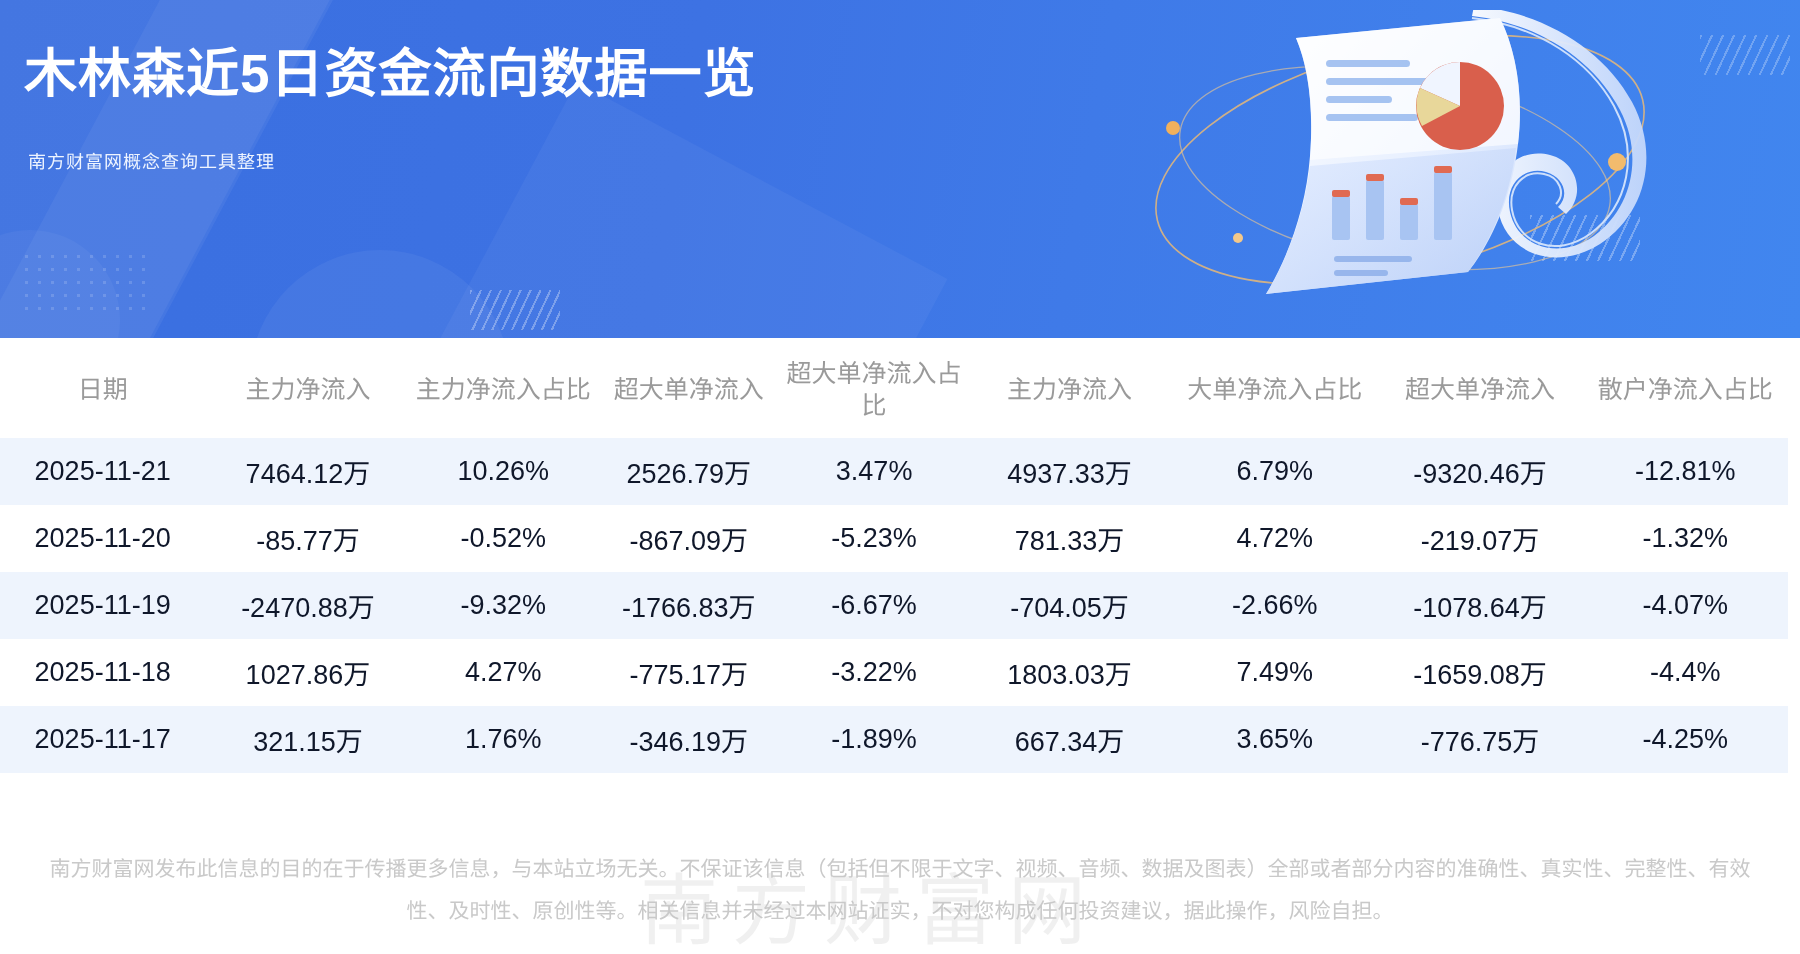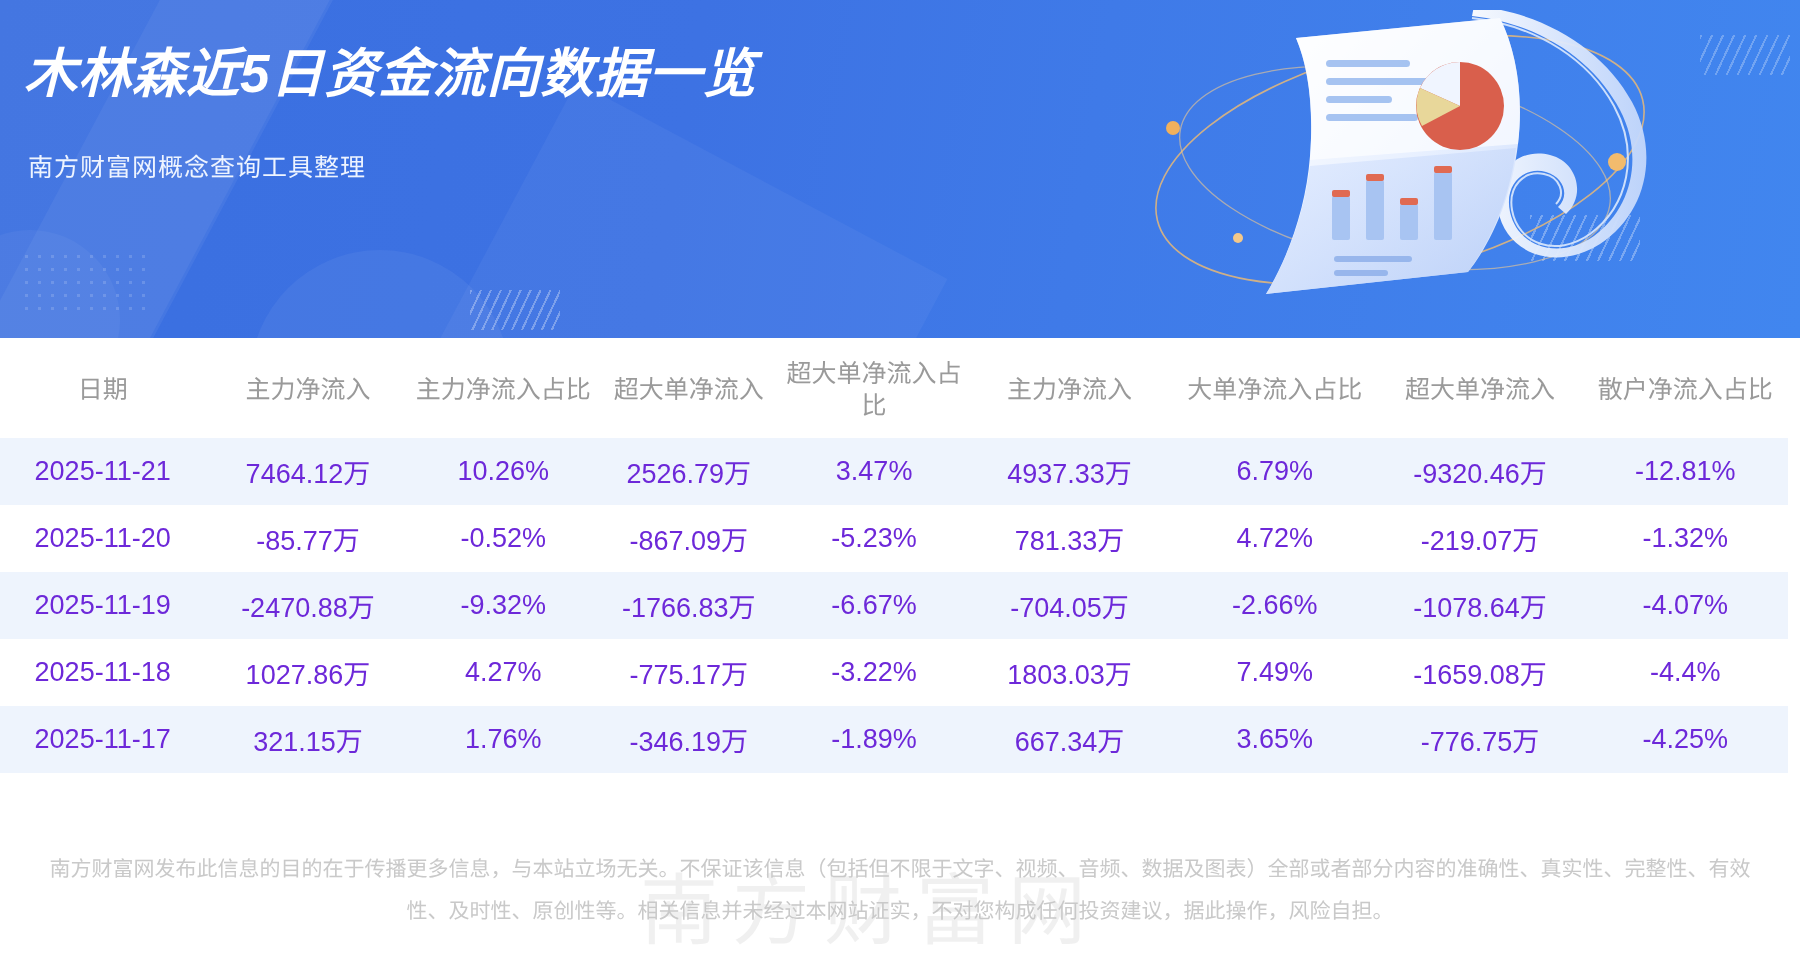--- a/index.html
+++ b/index.html
@@ -63,25 +63,24 @@
 
   .banner-text{position:absolute;left:24px;top:44px;z-index:6;}
   .title{
     color:#ffffff;
     font-size:53px;
     font-weight:bold;
     letter-spacing:1px;
     line-height:1.15;
     margin:0;
     white-space:nowrap;
-    font-style:italic;
   }
   .subtitle{
     color:#eef4ff;
-    font-size:25px;
+    font-size:18px;
     font-weight:normal;
     margin:42px 0 0 4px;
     letter-spacing:1px;
     white-space:nowrap;
   }
 
   
   .illus{position:absolute;right:120px;top:10px;width:560px;height:300px;z-index:4;}
 
   
@@ -99,21 +98,21 @@
     font-weight:normal;
     text-align:center;
     padding:18px 4px 16px;
     height:66px;
     line-height:1.28;
     vertical-align:middle;
     background:transparent;
     word-break:break-all;
   }
   table.fund td{
-    color:#6d28d9;
+    color:#0f172a;
     font-size:27px;
     text-align:center;
     height:67px;
     padding:0 4px;
     vertical-align:middle;
     background:transparent;
     white-space:nowrap;
   }
   table.fund tr.odd{background:#eef4fd;}
   table.fund tr.even{background:#ffffff;}

